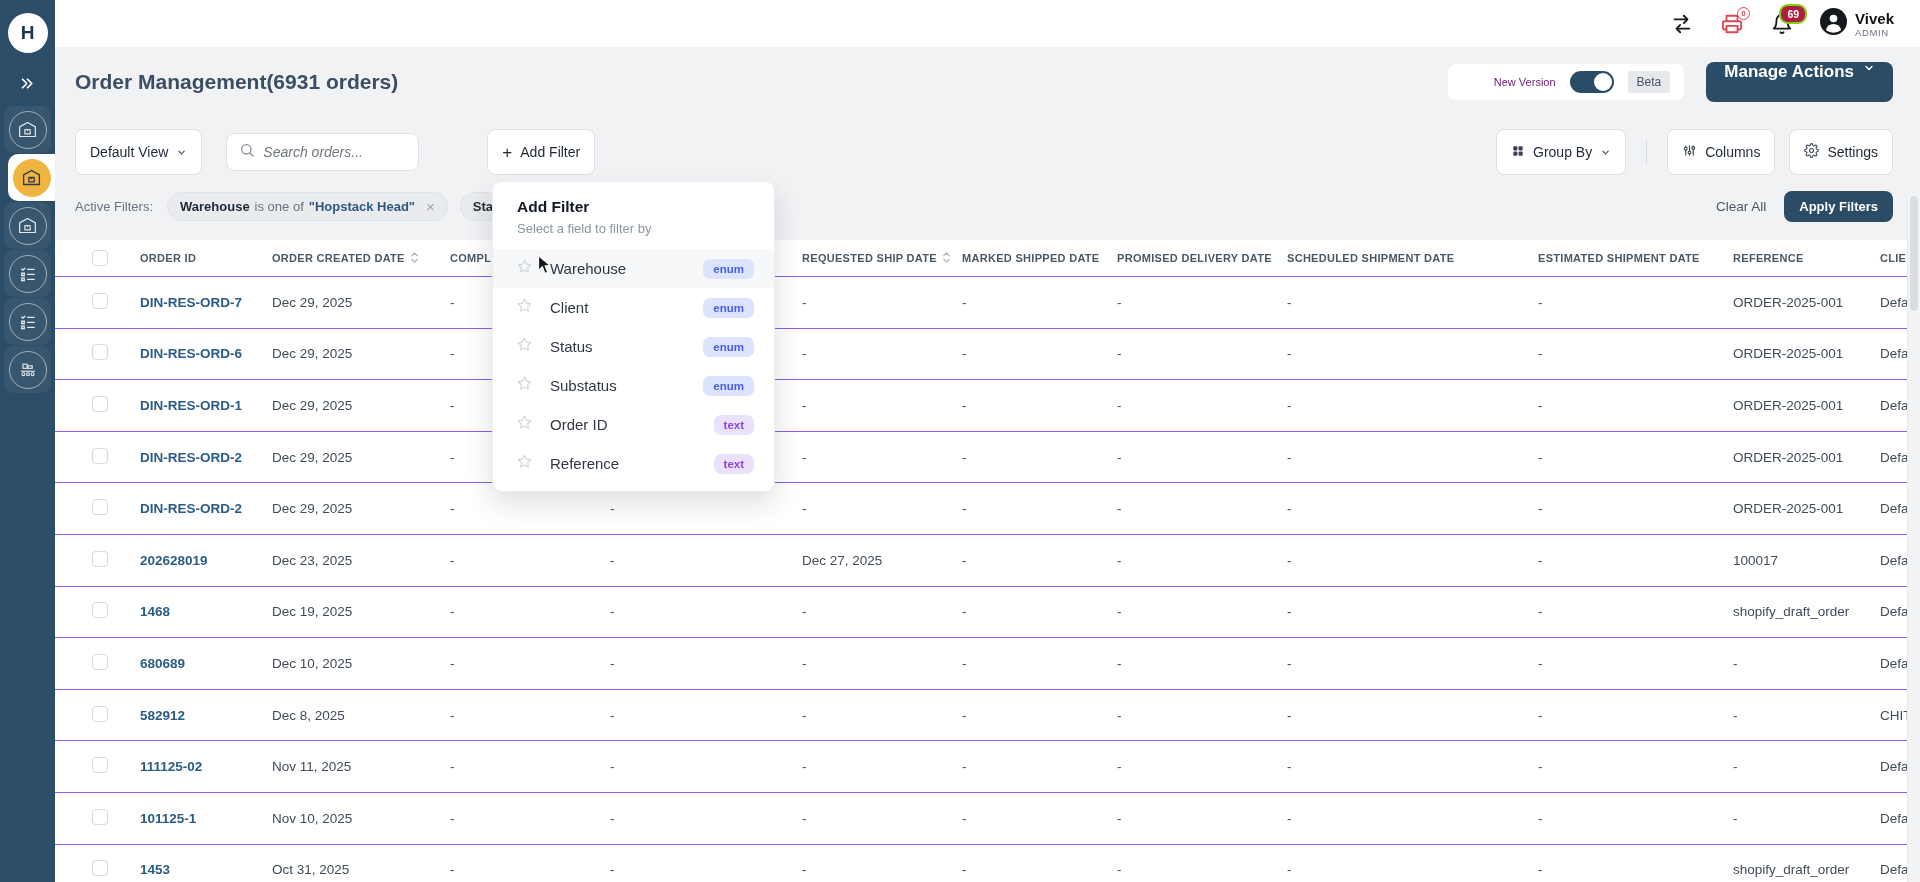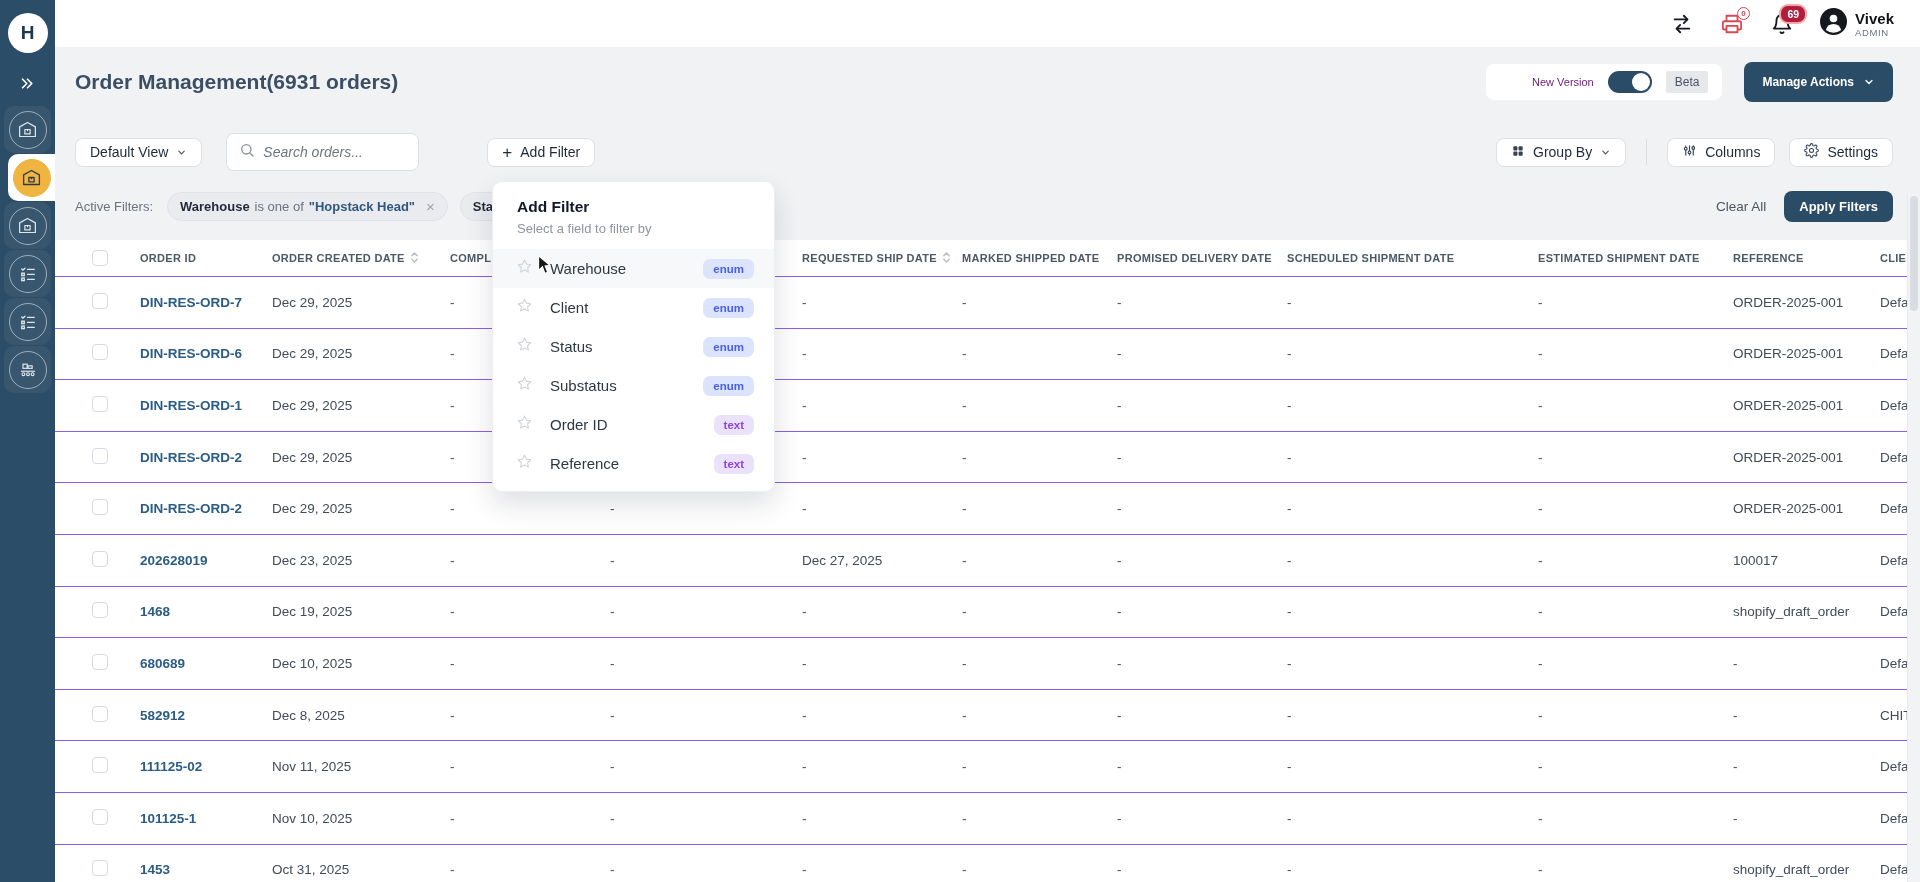--- a/index.html
+++ b/index.html
@@ -19,40 +19,40 @@
   .nav-item.active { background:#fff; margin:0 0 0 8px; border-radius:10px 0 0 10px; }
   .nav-item.active .nav-circle { background:#f0b441; border-color:#f0b441; color:#2c3b4e; }
 
   
   .topbar { position:absolute; left:55px; right:0; top:0; height:47px; background:#fff; z-index:5; }
   .topbar-right { position:absolute; right:26px; top:0; height:47px; display:flex; align-items:center; gap:26px; }
   .tb-icon { position:relative; width:24px; height:24px; display:flex; align-items:center; justify-content:center; cursor:pointer; }
   .printer-badge { position:absolute; top:-5px; right:-6px; width:13px; height:13px; background:#fff; border:1.5px solid #d84855;
                    border-radius:50%; color:#d84855; font-size:8px; font-weight:700; display:flex; align-items:center; justify-content:center; }
   .bell-badge { position:absolute; top:-8px; right:-13px; background:#ae1e3f; color:#fff; font-size:10.5px; font-weight:700;
-                padding:2px 6px; border-radius:9px; border:2px solid #fca5a5; }
+                padding:2px 6px; border-radius:9px; border:2px solid #84cc16; }
   .user { display:flex; align-items:center; gap:8px; cursor:pointer; }
   .uname { font-size:15px; font-weight:600; color:#121417; }
   .urole { font-size:9.5px; color:#6b7280; letter-spacing:.6px; }
 
   
   .main { position:absolute; left:55px; top:47px; right:0; bottom:0; background:#f0f2f4; }
   .page-head { margin:14px 27px 0 20px; height:42px; display:flex; align-items:center; justify-content:space-between; }
   .page-title { font-size:21px; font-weight:700; color:#3c4e63; }
   .head-right { display:flex; align-items:center; gap:22px; }
   .nv-group { background:#fff; border-radius:8px; padding:7px 14px; display:flex; align-items:center; gap:14px; }
   .nv-label { font-size:11px; color:#701a75; font-weight:500;padding-left:32px; }
   .toggle { width:44px; height:22px; border-radius:11px; background:#2b4c66; position:relative; cursor:pointer; }
   .toggle .knob { position:absolute; right:2px; top:2px; width:18px; height:18px; border-radius:50%; background:#fff; }
   .beta { background:#e6e8ec; color:#4b5563; font-size:12px; font-weight:500; border-radius:2px; padding:4px 9px; }
   .btn-navy { background:#2b4c66; color:#fff; border:none; border-radius:8px; font-family:inherit; cursor:pointer; }
-  .manage-btn { height:40px; padding:0 18px; font-size:12px; font-weight:700; display:flex; align-items:center; gap:9px; }
+  .manage-btn { height:40px; padding:0 18px; font-size:17px; font-weight:700; display:flex; gap:9px; }
 
   .toolbar { margin:30px 27px 0 20px; height:38px; display:flex; align-items:center; }
-  .btn-white { background:#fff; border:1px solid #dde1e6; border-radius:8px; height:29px; padding:0 14px;
+  .btn-white { background:#fff; border:1px solid #dde1e6; border-radius:8px; height:46px; padding:0 14px;
                display:flex; align-items:center; gap:8px; font-size:14px; font-weight:500; color:#1f2937; cursor:pointer; font-family:inherit; }
   .search-box { background:#fff; border:1px solid #dde1e6; border-radius:8px; height:38px; width:193px; margin-left:24px;
                 display:flex; align-items:center; gap:8px; padding:0 12px; }
   .search-box input { border:none; outline:none; font-style:italic; font-size:14px; color:#374151; width:140px; font-family:inherit; background:transparent; }
   .search-box input::placeholder { color:#6f7680; }
   .add-filter { margin-left:68px; }
   .plus { font-size:17px; font-weight:500; line-height:1; color:#1f2937; }
   .toolbar-right { margin-left:auto; display:flex; align-items:center; gap:14px; }
   .tb-divider { width:1px; height:26px; background:#d9dde2; margin:0 6px; }
   .chev { color:#4b5563; display:flex; }

